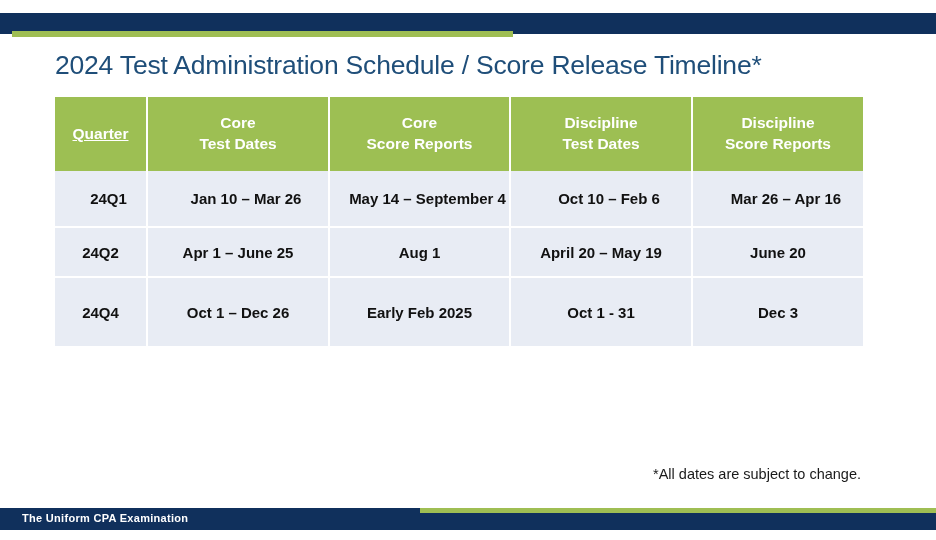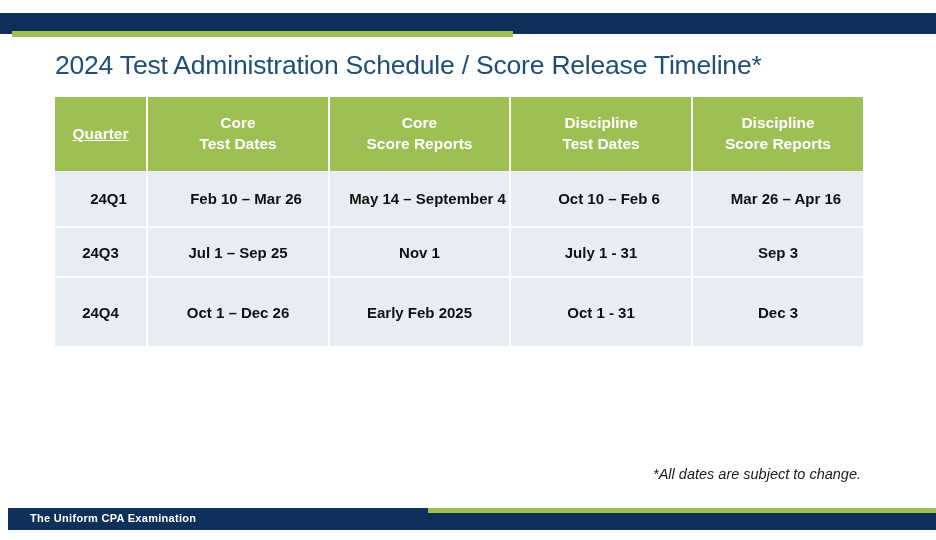--- a/index.html
+++ b/index.html
@@ -107,29 +107,28 @@
   .col-disc-sr  { width: 170px; }
 
   .hdr-line { display: block; }
 
   
   .footnote {
     position: absolute;
     right: 75px;
     top: 466px;
     font-size: 14.5px;
-    font-style: italic;
     color: #1a1a1a;
     white-space: nowrap;
   }
 
   
   .bottom-bar-wrap {
     position: absolute;
-    left: 8px;
+    left: 0;
     top: 505px;
     width: 752px;
     height: 28px;
   }
   .bottom-bar-navy {
     position: absolute;
     left: 0;
     top: 3px;
     width: 936px;
     height: 22px;
@@ -184,31 +183,31 @@
       </th>
       <th class="col-disc-sr">
         <span class="hdr-line">Discipline</span>
         <span class="hdr-line">Score Reports</span>
       </th>
     </tr>
   </thead>
   <tbody>
     <tr class="row-h1">
       <td>24Q1</td>
-      <td>Feb 10 – Mar 26</td>
+      <td>Jan 10 – Mar 26</td>
       <td>May 14 – September 4</td>
       <td>Oct 10 – Feb 6</td>
       <td>Mar 26 – Apr 16</td>
     </tr>
-    <tr class="row-h3">
-      <td>24Q3</td>
-      <td>Jul 1 – Sep 25</td>
-      <td>Nov 1</td>
-      <td>July 1  - 31</td>
-      <td>Sep 3</td>
+    <tr class="row-h2">
+      <td>24Q2</td>
+      <td>Apr 1 – June 25</td>
+      <td>Aug 1</td>
+      <td>April 20  – May 19</td>
+      <td>June 20</td>
     </tr>
     <tr class="row-h4">
       <td>24Q4</td>
       <td>Oct 1 – Dec 26</td>
       <td>Early Feb 2025</td>
       <td>Oct 1 - 31</td>
       <td>Dec 3</td>
     </tr>
   </tbody>
 </table>

